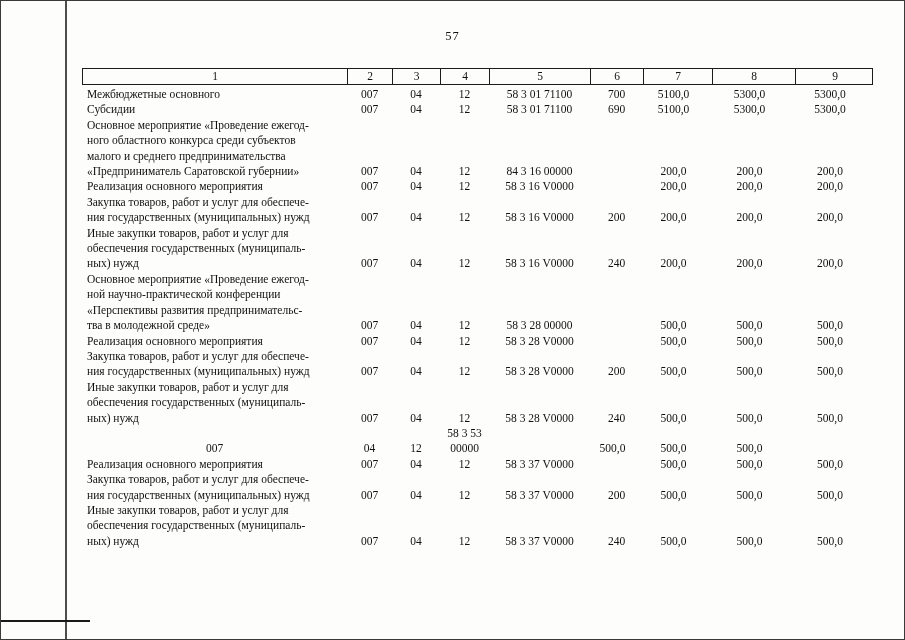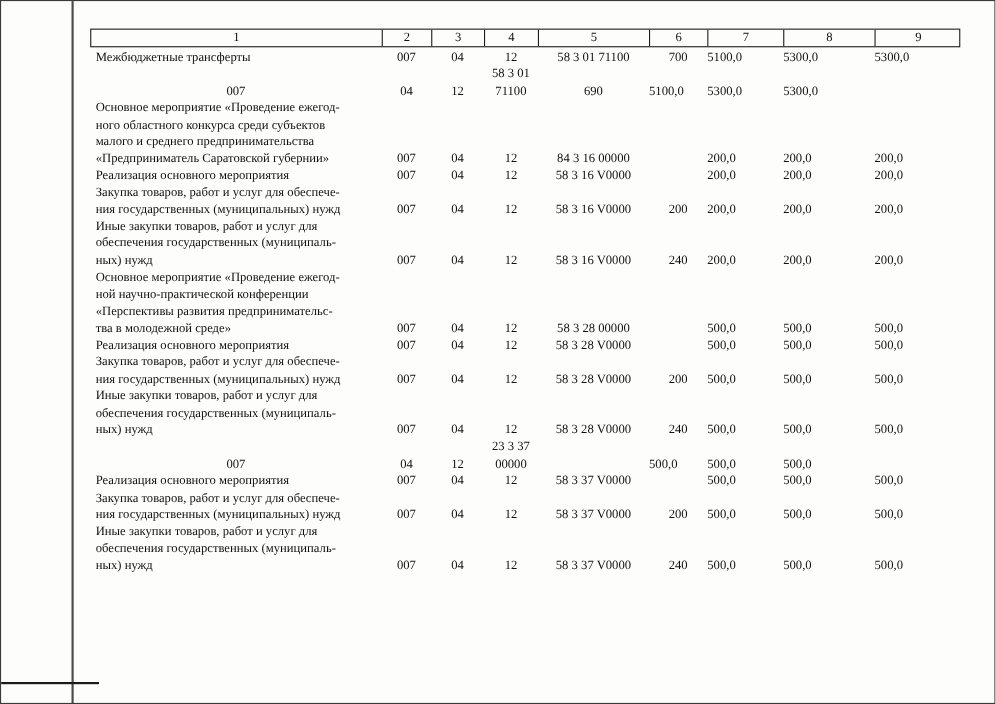--- a/index.html
+++ b/index.html
@@ -54,21 +54,21 @@
     font-size: 11.5px;
     line-height: 15.4px;
   }
   .c1 {
     text-align: left;
     padding-left: 5px;
     padding-right: 4px;
     white-space: pre-line;
   }
   .c2, .c3, .c4, .c5, .c6 { text-align: center; }
-  .c7, .c8, .c9 { text-align: left; padding-right: 8px; }
+  .c7, .c8, .c9 { text-align: center; padding-right: 8px; }
   .artifact-v {
     position: absolute;
     left: 64px;
     top: 0;
     width: 2px;
     height: 640px;
     background: #2e2e2e;
     opacity: 0.85;
   }
   .artifact-h {
@@ -77,46 +77,48 @@
     top: 619px;
     width: 89px;
     height: 2px;
     background: #1a1a1a;
   }
 </style>
 </head>
 <body>
 
 <div class="page">
+  <div class="page-num">57</div>
 
   <div class="table">
     <div class="thead" id="thead">
         <div>1</div>
         <div>2</div>
         <div>3</div>
         <div>4</div>
         <div>5</div>
         <div>6</div>
         <div>7</div>
         <div>8</div>
         <div>9</div>
       </div>
     <div class="tbody" id="tbody">
         <div class="trow">
-          <div class="c1">Межбюджетные трансферты</div>
+          <div class="c1">Межбюджетные основного</div>
           <div class="c2">007</div>
           <div class="c3">04</div>
           <div class="c4">12</div>
           <div class="c5">58 3 01 71100</div>
           <div class="c6">700</div>
           <div class="c7">5100,0</div>
           <div class="c8">5300,0</div>
           <div class="c9">5300,0</div>
         </div>
         <div class="trow">
+          <div class="c1">Субсидии</div>
           <div class="c2">007</div>
           <div class="c3">04</div>
           <div class="c4">12</div>
           <div class="c5">58 3 01 71100</div>
           <div class="c6">690</div>
           <div class="c7">5100,0</div>
           <div class="c8">5300,0</div>
           <div class="c9">5300,0</div>
         </div>
         <div class="trow">
@@ -216,21 +218,21 @@
           <div class="c5">58 3 28 V0000</div>
           <div class="c6">240</div>
           <div class="c7">500,0</div>
           <div class="c8">500,0</div>
           <div class="c9">500,0</div>
         </div>
         <div class="trow">
           <div class="c2">007</div>
           <div class="c3">04</div>
           <div class="c4">12</div>
-          <div class="c5">23 3 37 00000</div>
+          <div class="c5">58 3 53 00000</div>
           <div class="c6"></div>
           <div class="c7">500,0</div>
           <div class="c8">500,0</div>
           <div class="c9">500,0</div>
         </div>
         <div class="trow">
           <div class="c1">Реализация основного мероприятия</div>
           <div class="c2">007</div>
           <div class="c3">04</div>
           <div class="c4">12</div>

